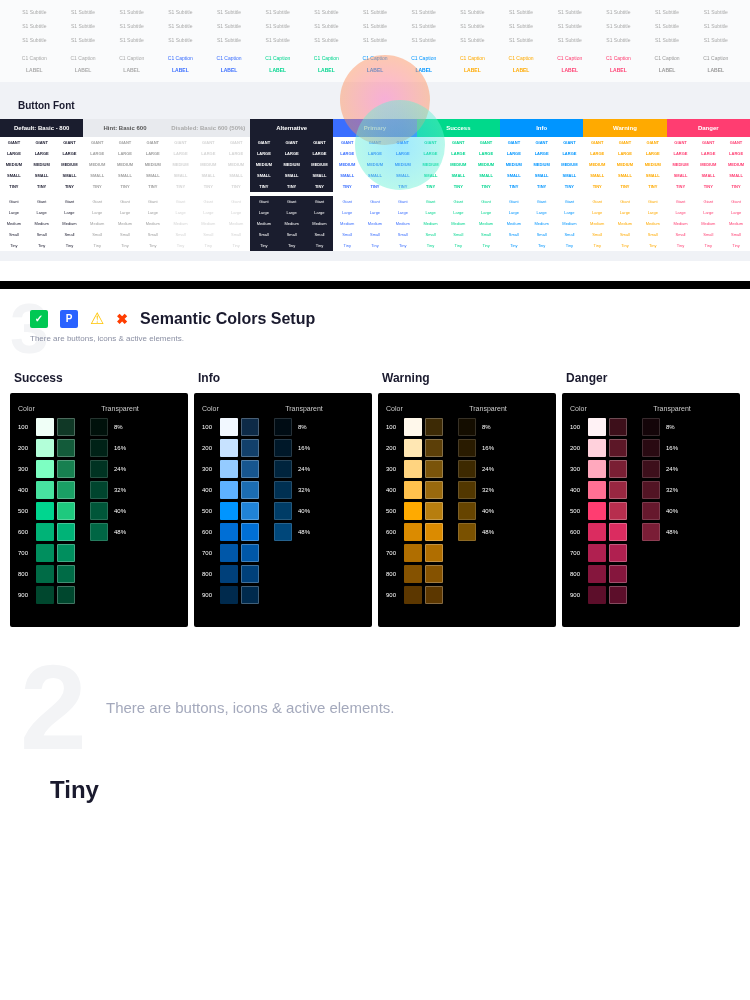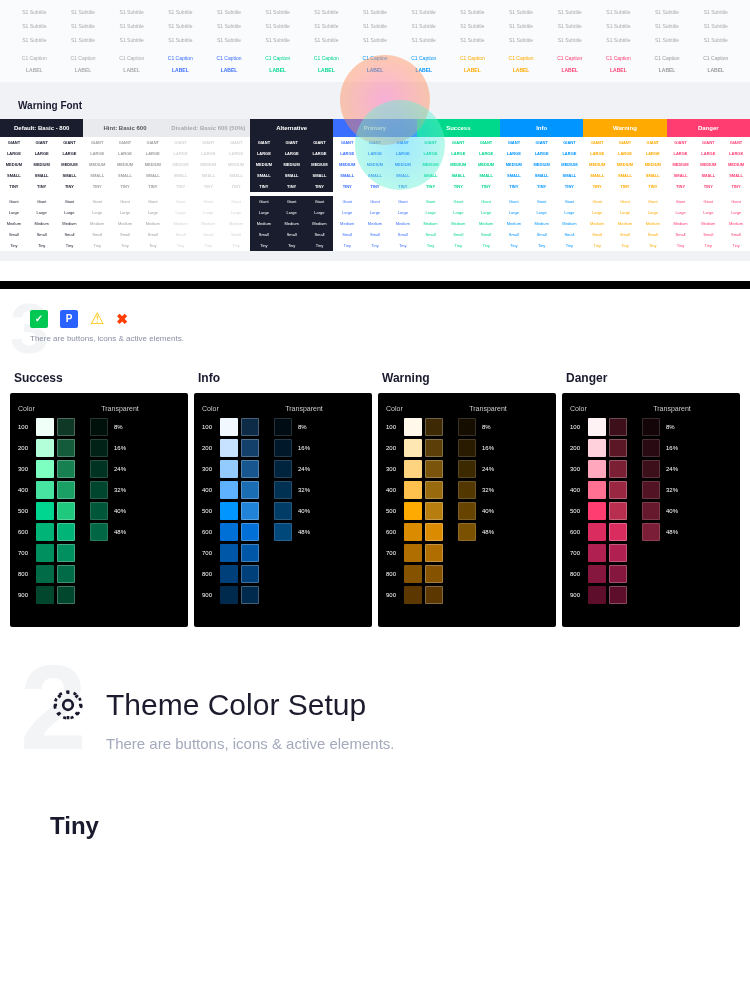--- a/index.html
+++ b/index.html
@@ -164,21 +164,21 @@
         <div class="font-cell" style="color: rgb(255, 170, 0); font-weight: 700;">LABEL</div>
         <div class="font-cell" style="color: rgb(255, 170, 0); font-weight: 700;">LABEL</div>
         <div class="font-cell" style="color: rgb(255, 61, 113); font-weight: 700;">LABEL</div>
         <div class="font-cell" style="color: rgb(255, 61, 113); font-weight: 700;">LABEL</div>
         <div class="font-cell" style="color: rgb(153, 153, 153); font-weight: 700;">LABEL</div>
         <div class="font-cell" style="color: rgb(153, 153, 153); font-weight: 700;">LABEL</div>
       </div>
 </div>
 
 <div class="button-font-section">
-  <div class="bf-title">Warning Font</div>
+  <div class="bf-title">Button Font</div>
   <div class="bf-header-row">
     <div class="bf-header bf-h-default">Default: Basic - 800</div>
     <div class="bf-header bf-h-hint">Hint: Basic 600</div>
     <div class="bf-header bf-h-disabled">Disabled: Basic 600 (50%)</div>
     <div class="bf-header bf-h-alternative">Alternative</div>
     <div class="bf-header bf-h-primary">Primary</div>
     <div class="bf-header bf-h-success">Success</div>
     <div class="bf-header bf-h-info">Info</div>
     <div class="bf-header bf-h-warning">Warning</div>
     <div class="bf-header bf-h-danger">Danger</div>
@@ -661,20 +661,21 @@
 
 <div class="black-divider"></div>
 
 <div class="semantic-header">
   <div class="semantic-bg-num">3</div>
   <div class="semantic-icons">
     <div class="icon-box icon-check">✓</div>
     <div class="icon-box icon-p">P</div>
     <div class="icon-warn-tri">⚠</div>
     <div class="icon-x">✖</div>
+    <div class="semantic-title">Semantic Colors Setup</div>
   </div>
   <div class="semantic-subtitle">There are buttons, icons &amp; active elements.</div>
 </div>
 
 <div class="palette-row" id="palette-row">
     <div class="palette-col">
       <div class="palette-title">Success</div>
       <div class="palette-panel">
         <div class="palette-headers">
           <div class="palette-h-color">Color</div>
@@ -934,24 +935,16 @@
           <div class="swatch-label">900</div>
           <div class="swatch" style="background: rgb(92, 14, 42);"></div>
           <div class="swatch swatch-outline" style="background: rgb(92, 14, 42);"></div>
         </div>
       </div>
     </div>
   </div>
 
 <div class="theme-section">
   <div class="theme-bg-num">2</div>
-  <div class="theme-header-row">
-    <svg class="theme-gear" viewBox="0 0 24 24" fill="none" stroke="#1a1a2e" stroke-width="1.8">
-      <circle cx="12" cy="12" r="3.2"></circle>
-      <path d="M12 2.5v2.2M12 19.3v2.2M21.5 12h-2.2M4.7 12H2.5M18.6 5.4l-1.55 1.55M6.95 17.05 5.4 18.6M18.6 18.6l-1.55-1.55M6.95 6.95 5.4 5.4"></path>
-      <circle cx="12" cy="12" r="8.8" stroke-dasharray="2,3"></circle>
-    </svg>
-    <div class="theme-title">Theme Color Setup</div>
-  </div>
   <div class="theme-subtitle">There are buttons, icons &amp; active elements.</div>
 </div>
 
 <div class="basic-title">Tiny</div>
 
 </body></html>

